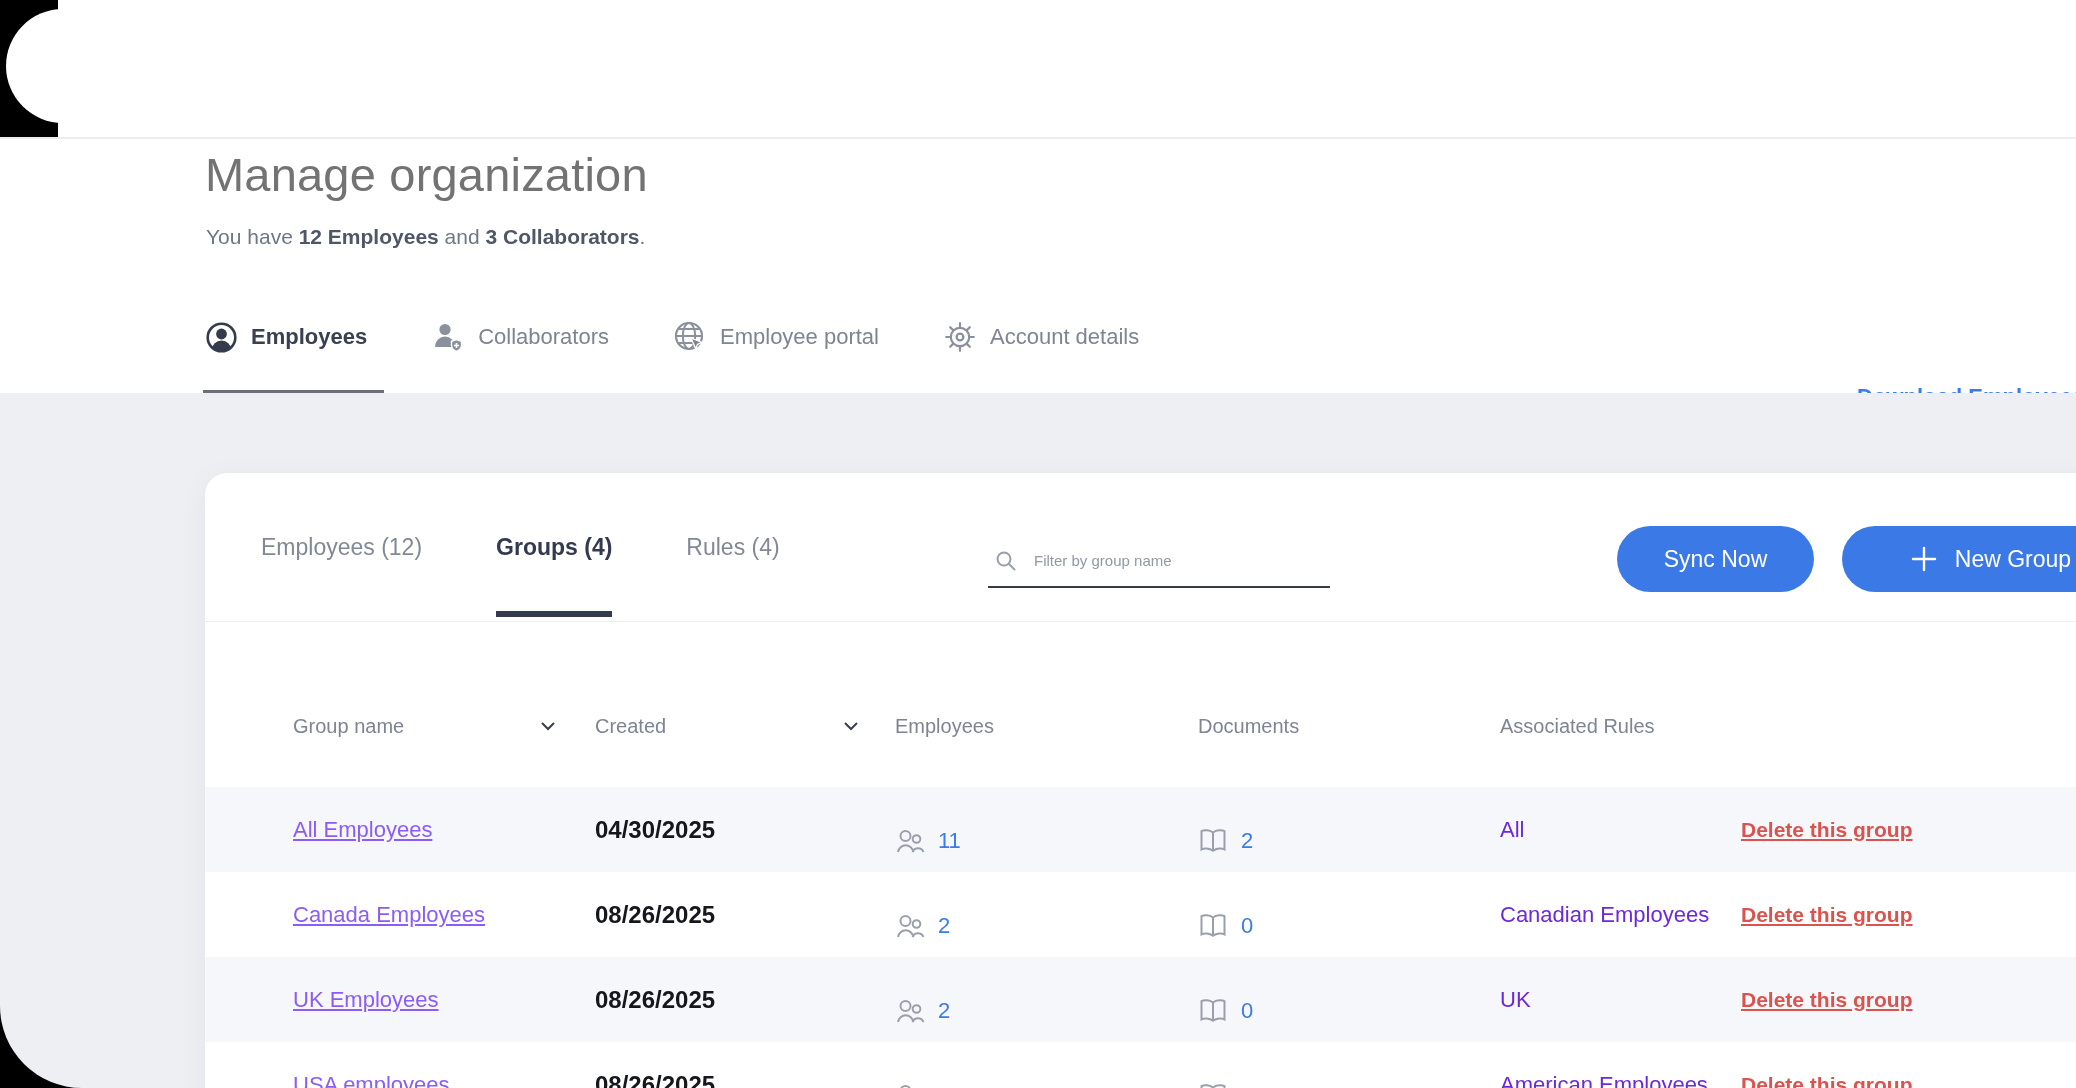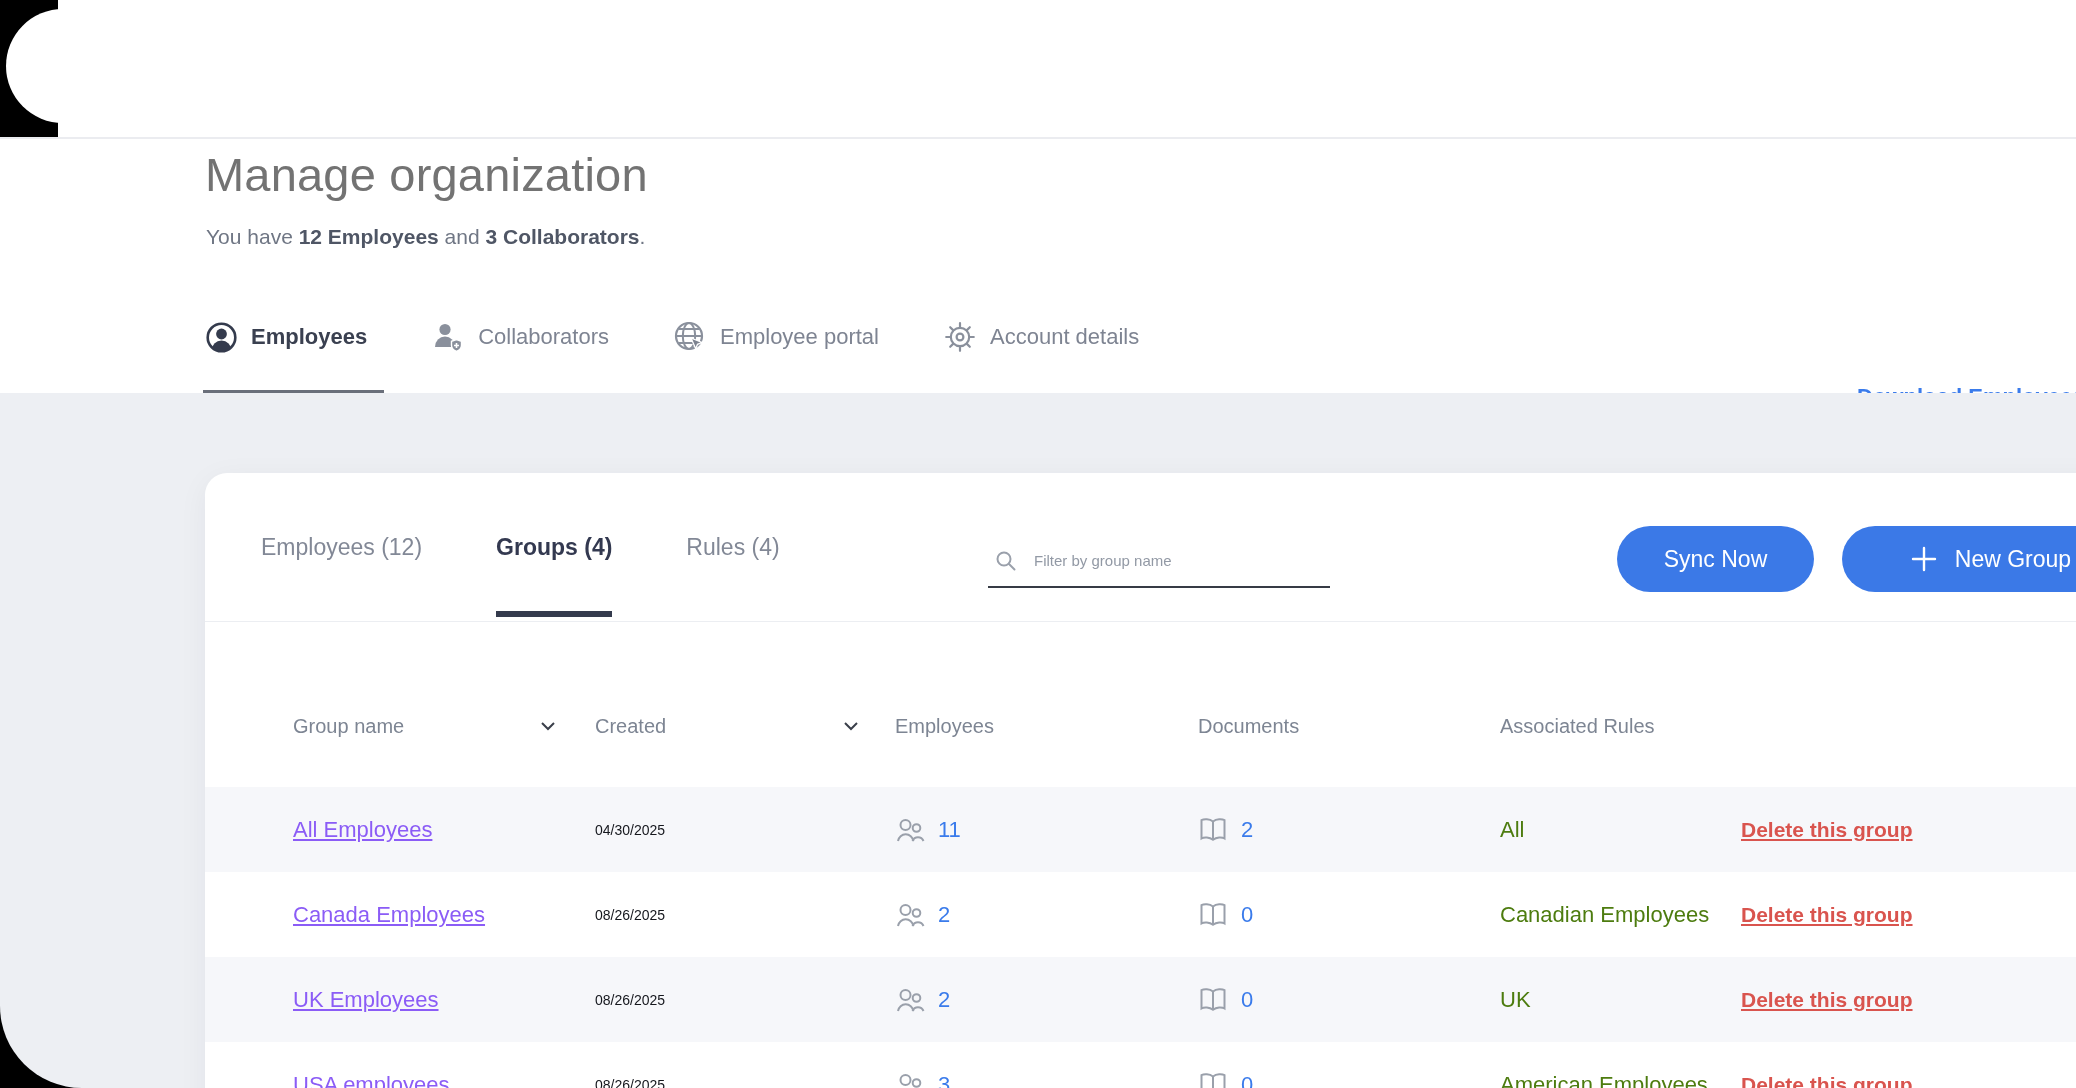--- a/index.html
+++ b/index.html
@@ -57,23 +57,23 @@
   .table-head .cell{color:#7d8593;font-size:20px;}
   .table-head .cell,.table-head .chev{top:63%;}
   .row{position:relative;height:85px;background:#ffffff;}
   .row.alt{background:#f6f7fa;}
   .cell,.chev{position:absolute;transform:translateY(-50%);white-space:nowrap;}
   .row .cell{top:50%;}
   .c1{left:88px;} .chev1{left:332px;} .c2{left:390px;} .chev2{left:635px;}
   .c3{left:690px;} .c4{left:993px;} .c5{left:1295px;} .c6{left:1536px;text-decoration:underline;}
 
   .group-link{font-size:22px;color:#8b5cf6;text-decoration:underline;cursor:pointer;}
-  .date-text{font-size:14px;font-weight:400;color:#15171d;}
-  .count{display:flex;align-items:center;gap:13px;font-size:22px;color:#3a7beb;cursor:pointer;}
-  .rule-link{font-size:22px;color:#4d7c0f;cursor:pointer;}
+  .date-text{font-size:24px;font-weight:700;color:#15171d;}
+  .count{display:flex;align-items:center;gap:13px;font-size:22px;color:#3a7beb;cursor:pointer;margin-top:11px;}
+  .rule-link{font-size:22px;color:#6d28d9;cursor:pointer;}
   .delete-link{font-size:21px;font-weight:700;color:#d9544e;cursor:pointer;}
 
   .icon{display:inline-flex;align-items:center;justify-content:center;}
   svg{display:block;}
 </style>
 </head>
 <body>
 
 <div class="abs top-strip"></div>
 <div class="abs corner-circle"></div>

